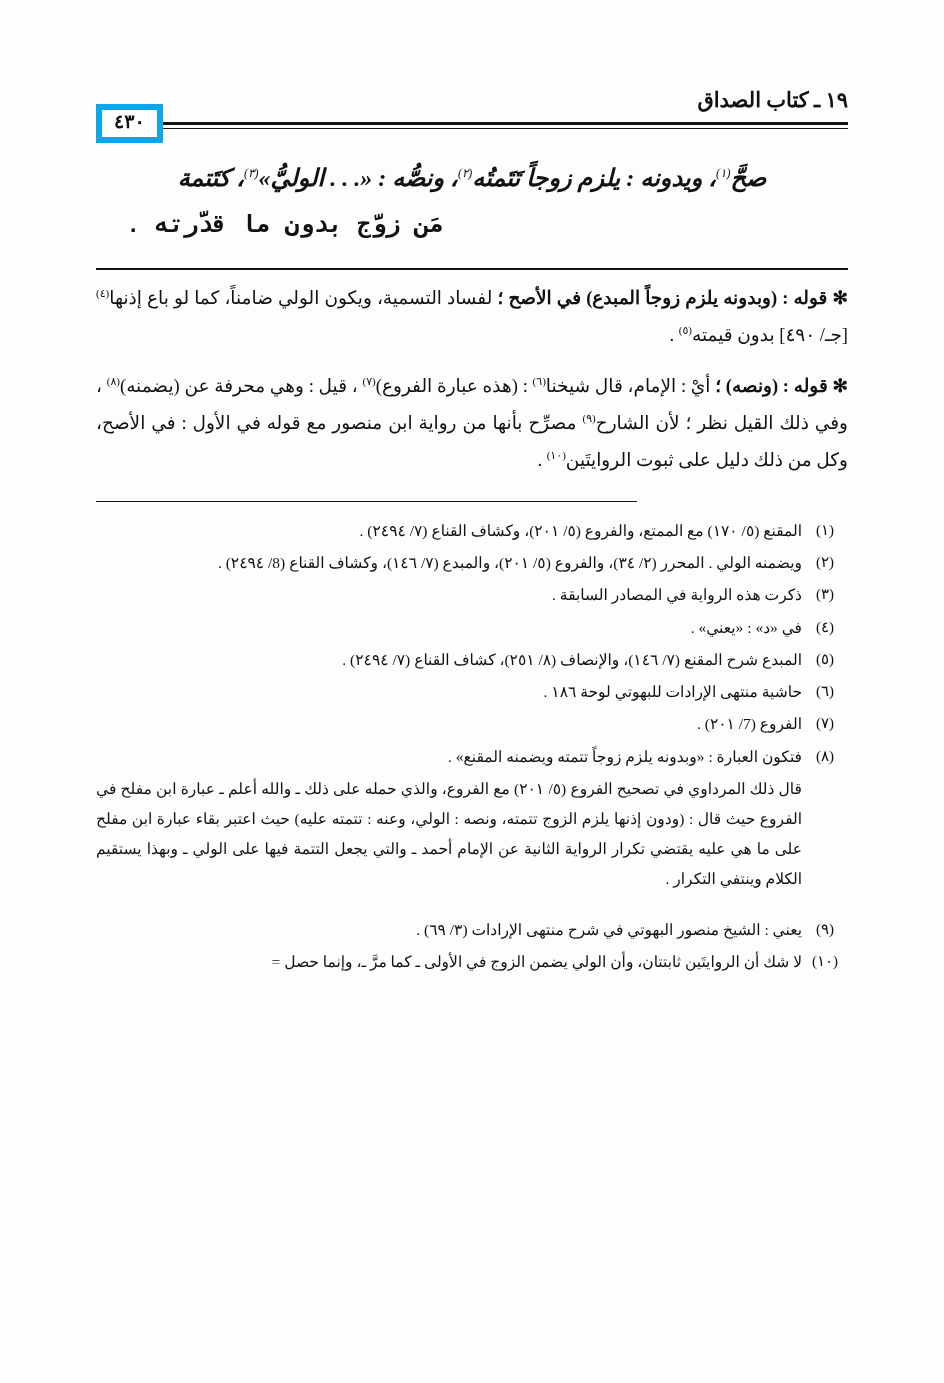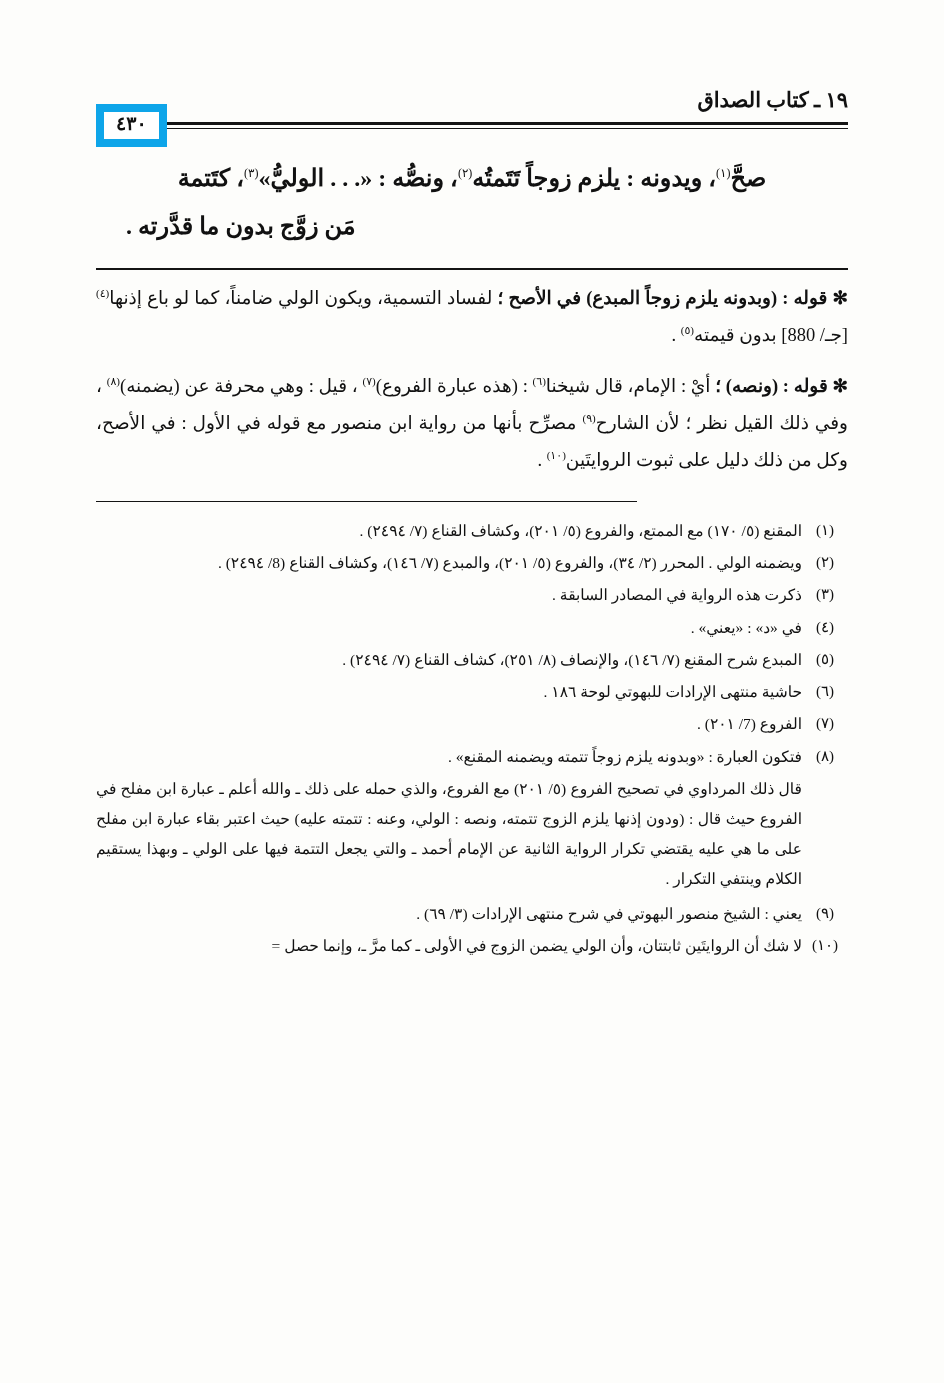--- a/index.html
+++ b/index.html
@@ -40,21 +40,21 @@
     top: 10px;
     font-size: 21px;
     font-weight: bold;
     letter-spacing: 0px;
     white-space: nowrap;
   }
   .page-number-box {
     position: absolute;
     left: 0;
     top: 26px;
-    border: 8px solid #0ea5e9;
+    border: 6px solid #0ea5e9;
     padding: 2px 12px 4px 12px;
     font-size: 19px;
     font-weight: bold;
     line-height: 1.1;
     background: #fff;
   }
   .header-rule {
     position: absolute;
     left: 64px;
     right: 0;
@@ -68,22 +68,22 @@
   }
 
   
   .matn {
     margin-top: 18px;
     font-size: 24px;
     line-height: 2.0;
     text-align: justify;
     font-weight: bold;
   }
-  .matn .l1 { text-align: center; }
-  .matn .l2 { text-align: left; padding-left: 30px; }
+  .matn .l1 { text-align: center; font-style: italic; }
+  .matn .l2 { text-align: left; padding-left: 30px; font-family: Liberation Mono, monospace; }
   sup.ref {
     font-size: 12px;
     font-weight: normal;
     vertical-align: super;
   }
 
   .divider-heavy {
     margin: 18px 0 10px 0;
     border-top: 2px solid #141414;
     height: 0;
@@ -132,21 +132,21 @@
     flex: 0 0 46px;
     text-align: center;
     font-size: 15px;
     white-space: nowrap;
   }
   .fn-text {
     flex: 1 1 auto;
     text-align: justify;
   }
   .fn-block {
-    margin: 2px 0 4px 0;
+    margin: 2px 0 20px 0;
     padding-right: 46px;
     text-align: justify;
   }
 </style>
 </head>
 <body>
 
 <div class="page">
   <div class="content">
 
@@ -162,21 +162,21 @@
         <span>صحَّ</span><sup class="ref">(١)</sup><span>، ويدونه : يلزم زوجاً تَتَمتُه</span><sup class="ref">(٢)</sup><span>، ونصُّه : «. . . الوليُّ»</span><sup class="ref">(٣)</sup><span>، كتَتمة</span>
       </div>
       <div class="l2">مَن زوَّج بدون ما قدَّرته .</div>
     </div>
 
     <div class="divider-heavy"></div>
 
     <div class="sharh">
       <p>
         <span class="star">✻</span>
-        <span class="lemma">قوله : (وبدونه يلزم زوجاً المبدع) في الأصح ؛</span><span> لفساد التسمية، ويكون الولي ضامناً، كما لو باع إذنها</span><sup class="ref">(٤)</sup><span> [جـ/ 880] بدون قيمته</span><sup class="ref">(٥)</sup><span> .</span>
+        <span class="lemma">قوله : (وبدونه يلزم زوجاً المبدع) في الأصح ؛</span><span> لفساد التسمية، ويكون الولي ضامناً، كما لو باع إذنها</span><sup class="ref">(٤)</sup><span> [جـ/ ٤٩٠] بدون قيمته</span><sup class="ref">(٥)</sup><span> .</span>
       </p>
       <p>
         <span class="star">✻</span>
         <span class="lemma">قوله : (ونصه) ؛</span><span> أيْ : الإمام، قال شيخنا</span><sup class="ref">(٦)</sup><span> : (هذه عبارة الفروع)</span><sup class="ref">(٧)</sup><span> ، قيل : وهي محرفة عن (يضمنه)</span><sup class="ref">(٨)</sup><span> ، وفي ذلك القيل نظر ؛ لأن الشارح</span><sup class="ref">(٩)</sup><span> مصرِّح بأنها من رواية ابن منصور مع قوله في الأول : في الأصح، وكل من ذلك دليل على ثبوت الروايتَين</span><sup class="ref">(١٠)</sup><span> .</span>
       </p>
     </div>
 
     <div class="divider-short"></div>
 
     <div class="footnotes">

